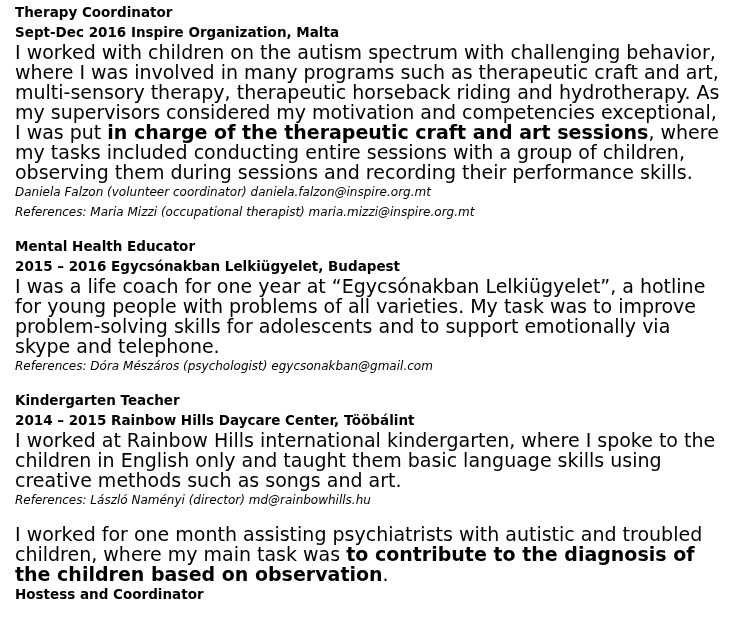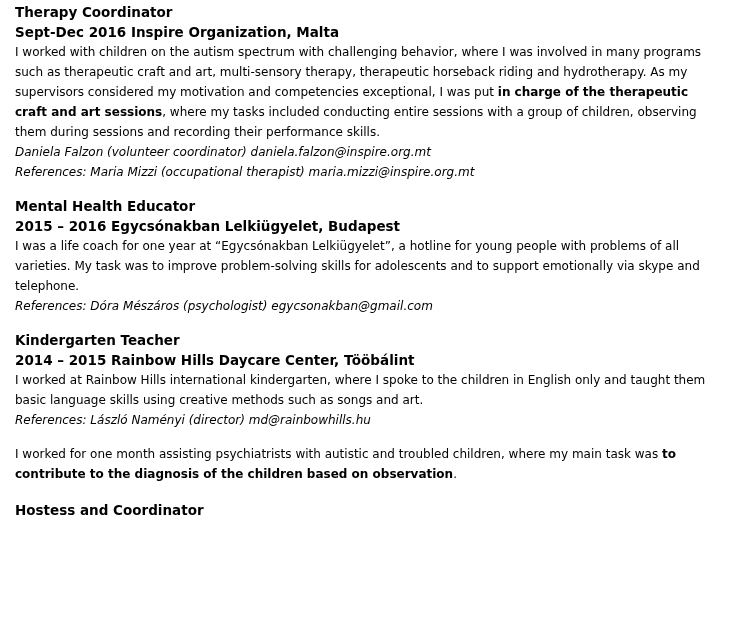--- a/index.html
+++ b/index.html
@@ -16,30 +16,30 @@
   }
   main.cv-doc {
     box-sizing: border-box;
     width: 737px;
     padding: 2px 14px 0 15px;
   }
   .entry + .entry {
     margin-top: 14px;
   }
   .entry.no-gap {
-    margin-top: 16px;
+    margin-top: 0;
   }
   .job-title, .job-subtitle {
     font-weight: bold;
     font-size: 13.5px;
     line-height: 20px;
   }
   .job-body {
     margin: 0;
-    font-size: 12px;
+    font-size: 19px;
     line-height: 20px;
   }
   .job-body .b {
     font-weight: bold;
   }
   .job-ref {
     font-style: italic;
     font-size: 12px;
     line-height: 20px;
   }

